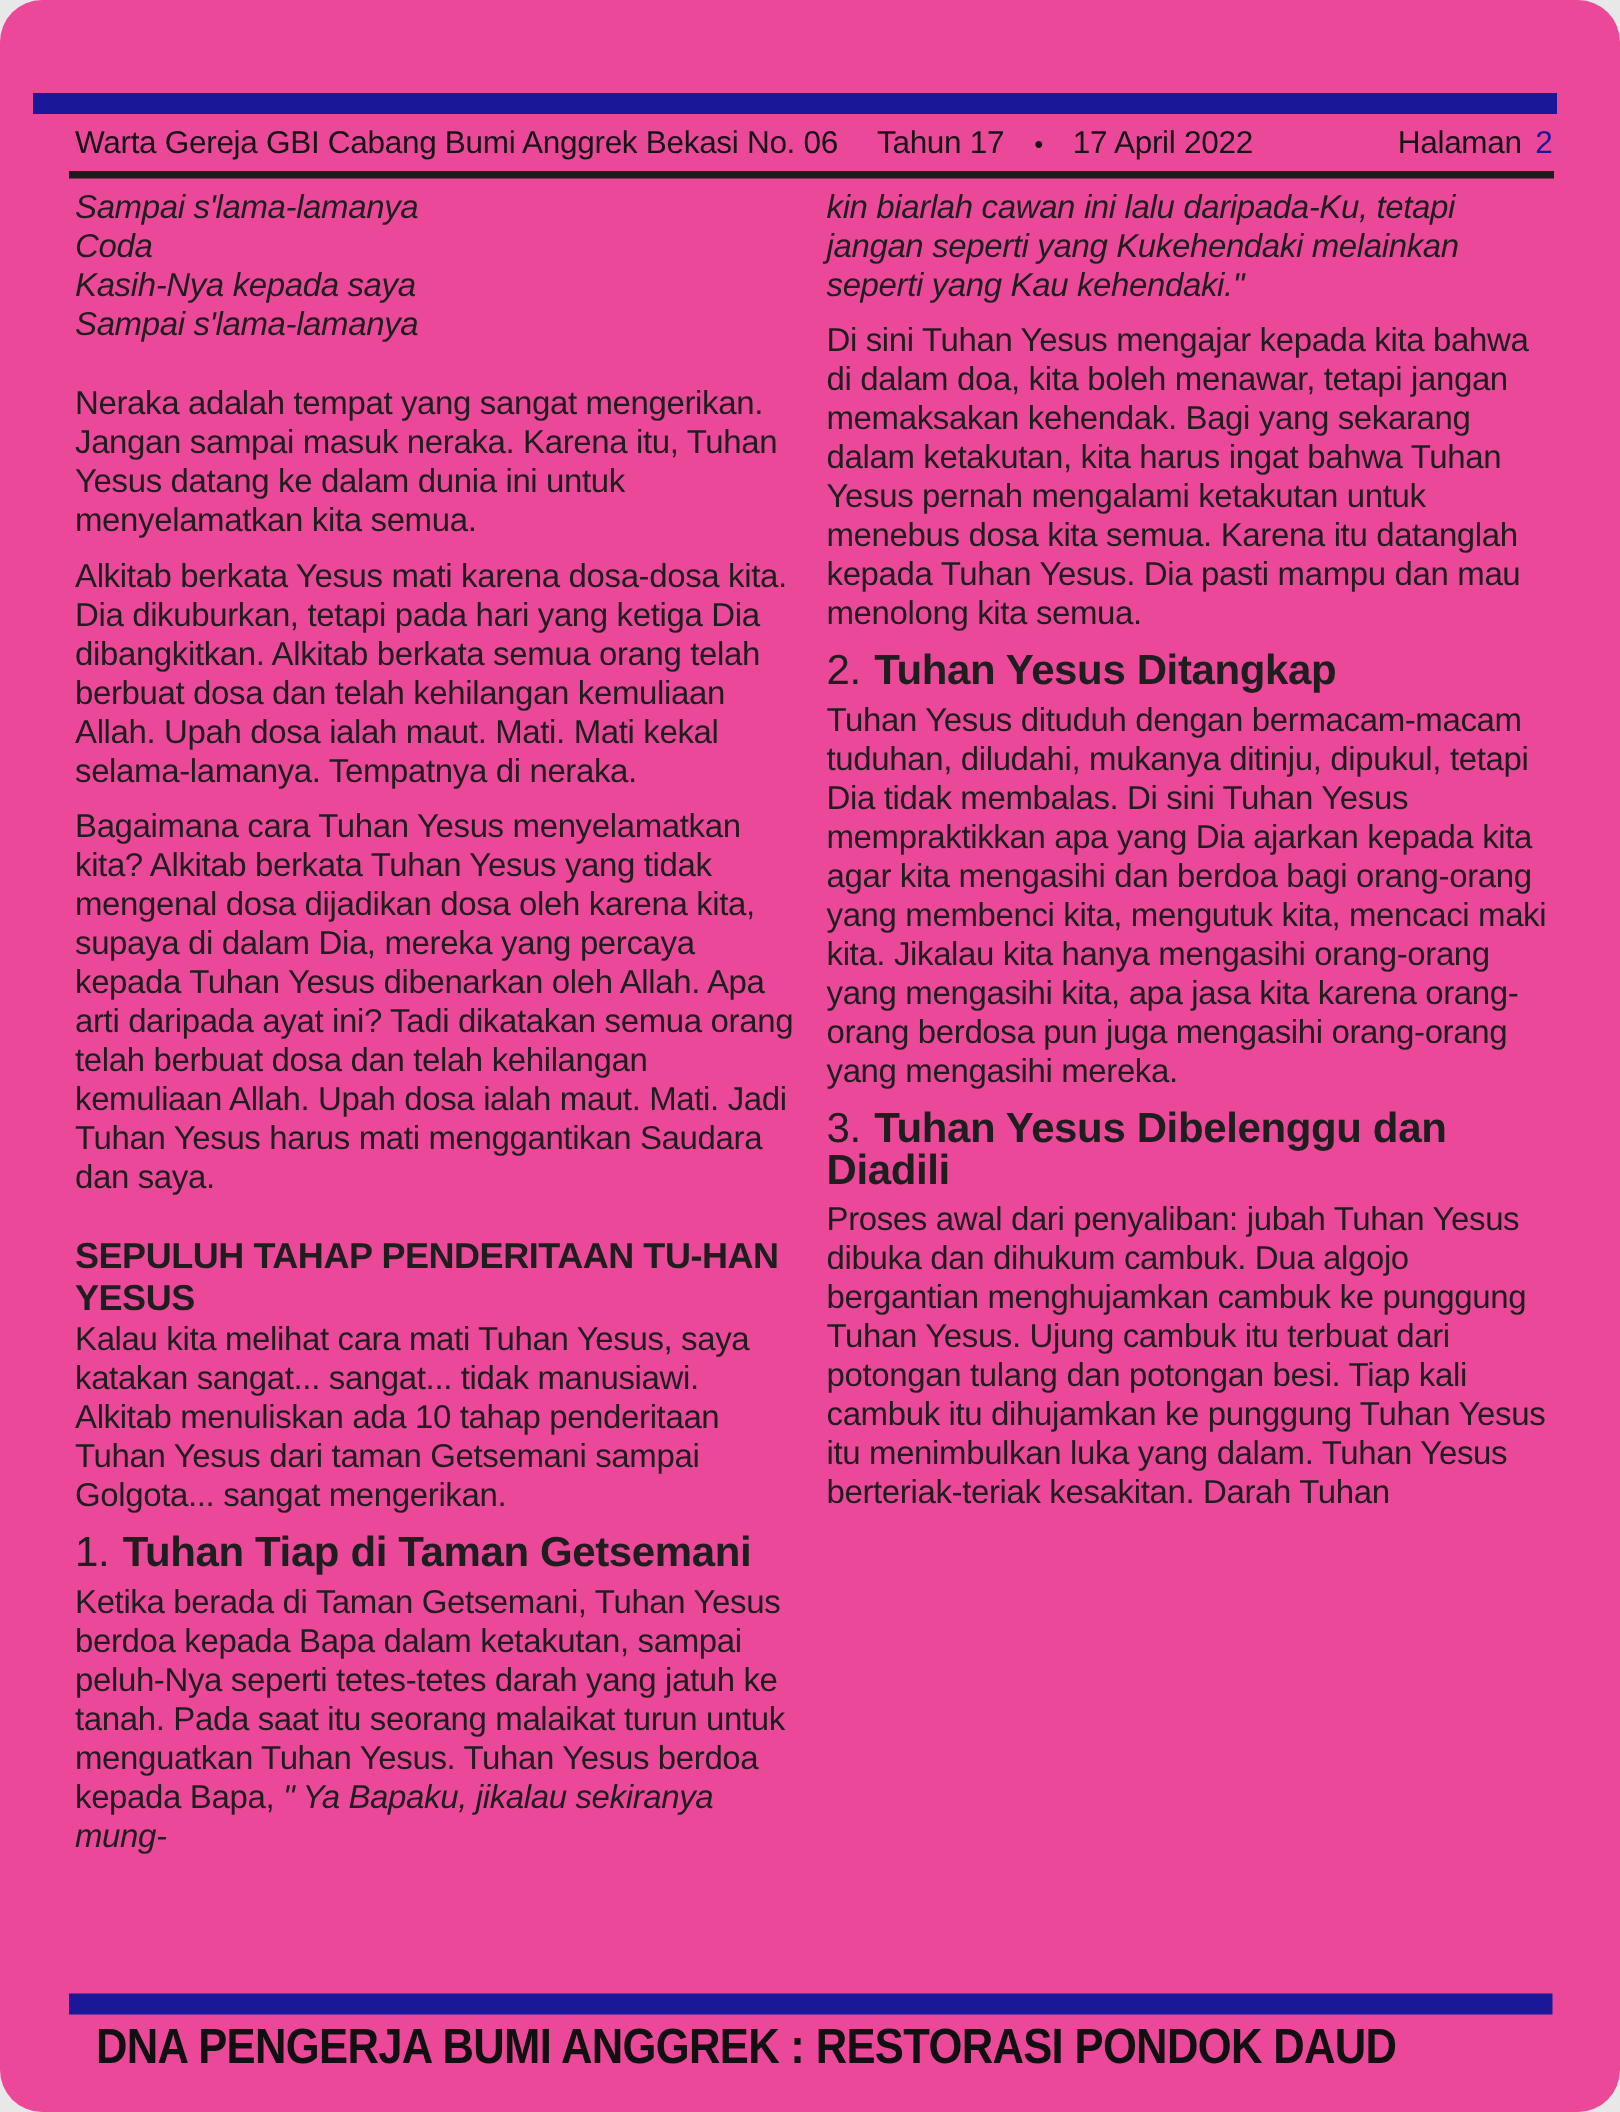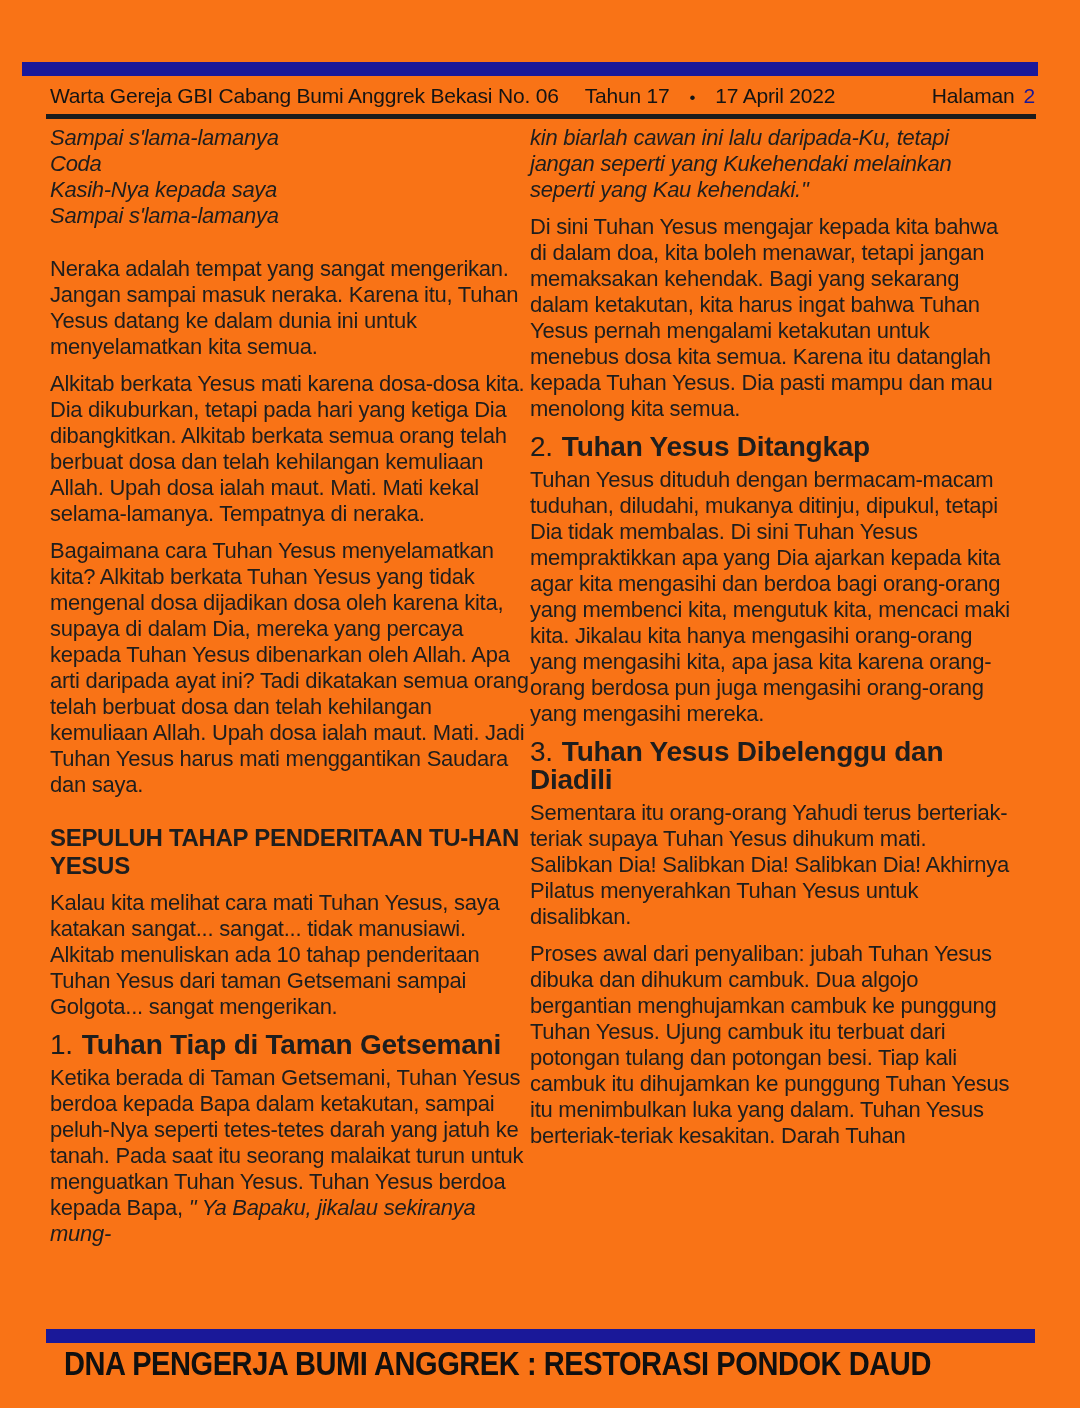--- a/index.html
+++ b/index.html
@@ -1,34 +1,34 @@
 <!DOCTYPE html>
 <html><head>
 <meta charset="utf-8">
 <style>
   html,body{margin:0;padding:0;background:#e8e8e8;}
   .page{
-    position:relative;width:1080px;height:1408px;background:#f97316;
+    position:relative;width:1080px;height:1408px;background:#ec4899;
     font-family:"Liberation Sans","DejaVu Sans",sans-serif;
-    color:#1e1e1e;overflow:hidden;margin:0 auto;
+    color:#1e1e1e;overflow:hidden;margin:0 auto;border-radius:28px;
   }
   .top-bar{position:absolute;left:22px;top:62px;width:1016px;height:14px;background:var(--accent,#1a1899);}
   .header{position:absolute;left:50px;top:84px;width:985px;display:flex;align-items:baseline;
     font-size:21px;color:#141414;letter-spacing:-0.2px;}
   .header .year{margin-left:26px;}
   .header .bullet{margin:0 20px;font-size:17px;}
   .header .spacer{flex:1;}
   .header .pagenum{color:var(--accent,#1a1899);margin-left:9px;}
   .header-rule{position:absolute;left:46px;top:114px;width:990px;height:5px;background:#1c1c1c;}
-  .columns{position:absolute;left:50px;top:125px;width:982px;height:1202px;display:flex;overflow:hidden;}
+  .columns{position:absolute;left:50px;top:125px;width:982px;height:1202px;display:flex;gap:21px;overflow:hidden;}
   .col{width:480px;font-size:22px;line-height:26px;letter-spacing:-0.25px;}
   .lyrics{font-style:italic;margin-bottom:27px;}
   .col p{margin:0 0 11px 0;}
   .italic{font-style:italic;}
-  .sec-heading{font-weight:bold;font-size:24px;line-height:28px;letter-spacing:-0.3px;margin:26px 0 10px 0;}
+  .sec-heading{font-weight:bold;font-size:24px;line-height:28px;letter-spacing:-0.3px;margin:26px 0 0 0;}
   .num-heading{font-size:28px;line-height:28px;margin:2px 0 6px 0;font-weight:normal;}
   .num-heading .num{margin-right:9px;}
   .num-heading .ttl{font-weight:bold;}
   .footer-bar{position:absolute;left:46px;top:1329px;width:989px;height:14px;background:var(--accent,#1a1899);}
   .footer-text{position:absolute;left:64px;top:1345px;font-size:33px;font-weight:bold;color:#101010;
     transform:scaleX(0.88);transform-origin:left top;letter-spacing:-0.5px;white-space:nowrap;}
 </style>
 </head>
 <body>
 
@@ -71,21 +71,20 @@
     <div class="col">
       <p class="italic">kin biarlah cawan ini lalu daripada-Ku, tetapi jangan seperti yang Kukehendaki melainkan seperti yang Kau kehendaki."</p>
       <p>Di sini Tuhan Yesus mengajar kepada kita bahwa di dalam doa, kita boleh menawar, tetapi jangan memaksakan kehendak. Bagi yang sekarang dalam ketakutan, kita harus ingat bahwa Tuhan Yesus pernah mengalami ketakutan untuk menebus dosa kita semua. Karena itu datanglah kepada Tuhan Yesus. Dia pasti mampu dan mau menolong kita semua.</p>
       <div class="num-heading">
         <span class="num">2.</span><span class="ttl">Tuhan Yesus Ditangkap</span>
       </div>
       <p>Tuhan Yesus dituduh dengan bermacam-macam tuduhan, diludahi, mukanya ditinju, dipukul, tetapi Dia tidak membalas. Di sini Tuhan Yesus mempraktikkan apa yang Dia ajarkan kepada kita agar kita mengasihi dan berdoa bagi orang-orang yang membenci kita, mengutuk kita, mencaci maki kita. Jikalau kita hanya mengasihi orang-orang yang mengasihi kita, apa jasa kita karena orang-orang berdosa pun juga mengasihi orang-orang yang mengasihi mereka.</p>
       <div class="num-heading">
         <span class="num">3.</span><span class="ttl">Tuhan Yesus Dibelenggu dan Diadili</span>
       </div>
-      <p>Sementara itu orang-orang Yahudi terus berteriak-teriak supaya Tuhan Yesus dihukum mati. Salibkan Dia! Salibkan Dia! Salibkan Dia! Akhirnya Pilatus menyerahkan Tuhan Yesus untuk disalibkan.</p>
       <p>Proses awal dari penyaliban: jubah Tuhan Yesus dibuka dan dihukum cambuk. Dua algojo bergantian menghujamkan cambuk ke punggung Tuhan Yesus. Ujung cambuk itu terbuat dari potongan tulang dan potongan besi. Tiap kali cambuk itu dihujamkan ke punggung Tuhan Yesus itu menimbulkan luka yang dalam. Tuhan Yesus berteriak-teriak kesakitan. Darah Tuhan</p>
     </div>
 
   </div>
 
   <div class="footer-bar"></div>
   <div class="footer-text">DNA PENGERJA BUMI ANGGREK : RESTORASI PONDOK DAUD</div>
 
 </div>
 

